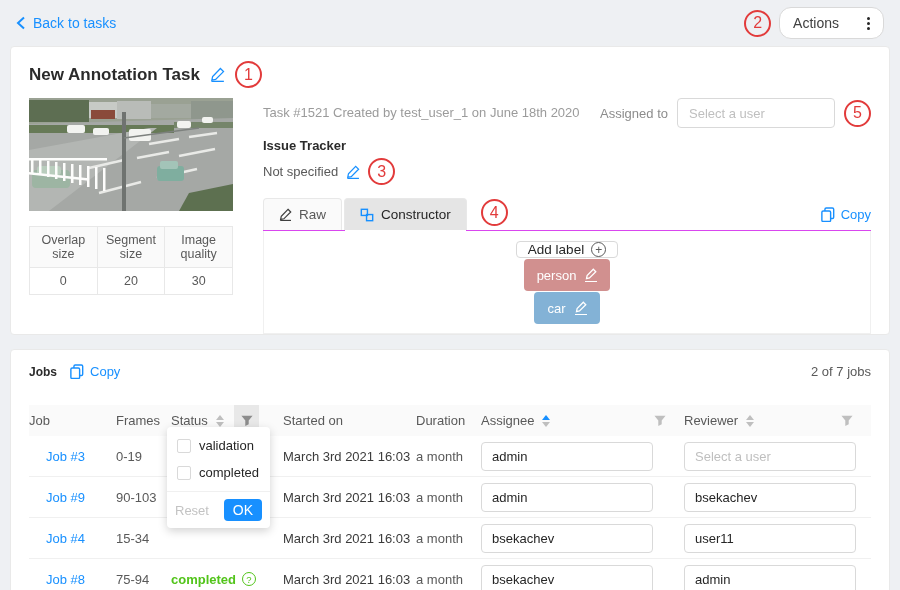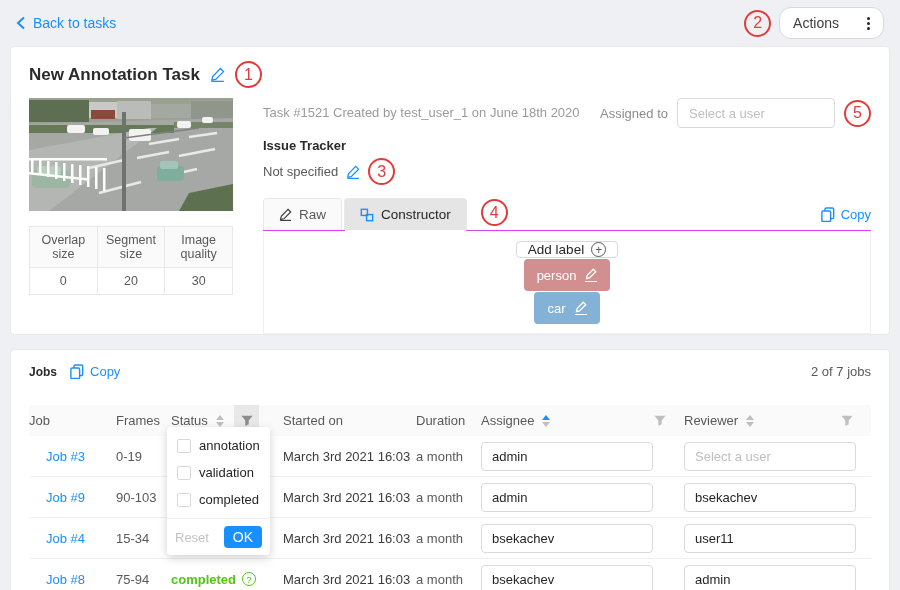--- a/index.html
+++ b/index.html
@@ -442,24 +442,20 @@
       <div class="cell dark">March 3rd 2021 16:03</div>
       <div class="cell">a month</div>
       <div><input class="row-input" value="bsekachev" style=""></div>
       <div><input class="row-input" value="admin" style=""></div>
     </div>
   </div>
 
   <div class="filter-dropdown">
     <div class="fd-item">
       <span class="checkbox"></span>
-      <span>annotation</span>
-    </div>
-    <div class="fd-item">
-      <span class="checkbox"></span>
       <span>validation</span>
     </div>
     <div class="fd-item">
       <span class="checkbox"></span>
       <span>completed</span>
     </div>
     <div class="fd-footer">
       <span class="fd-reset">Reset</span>
       <button class="fd-ok">OK</button>
     </div>

